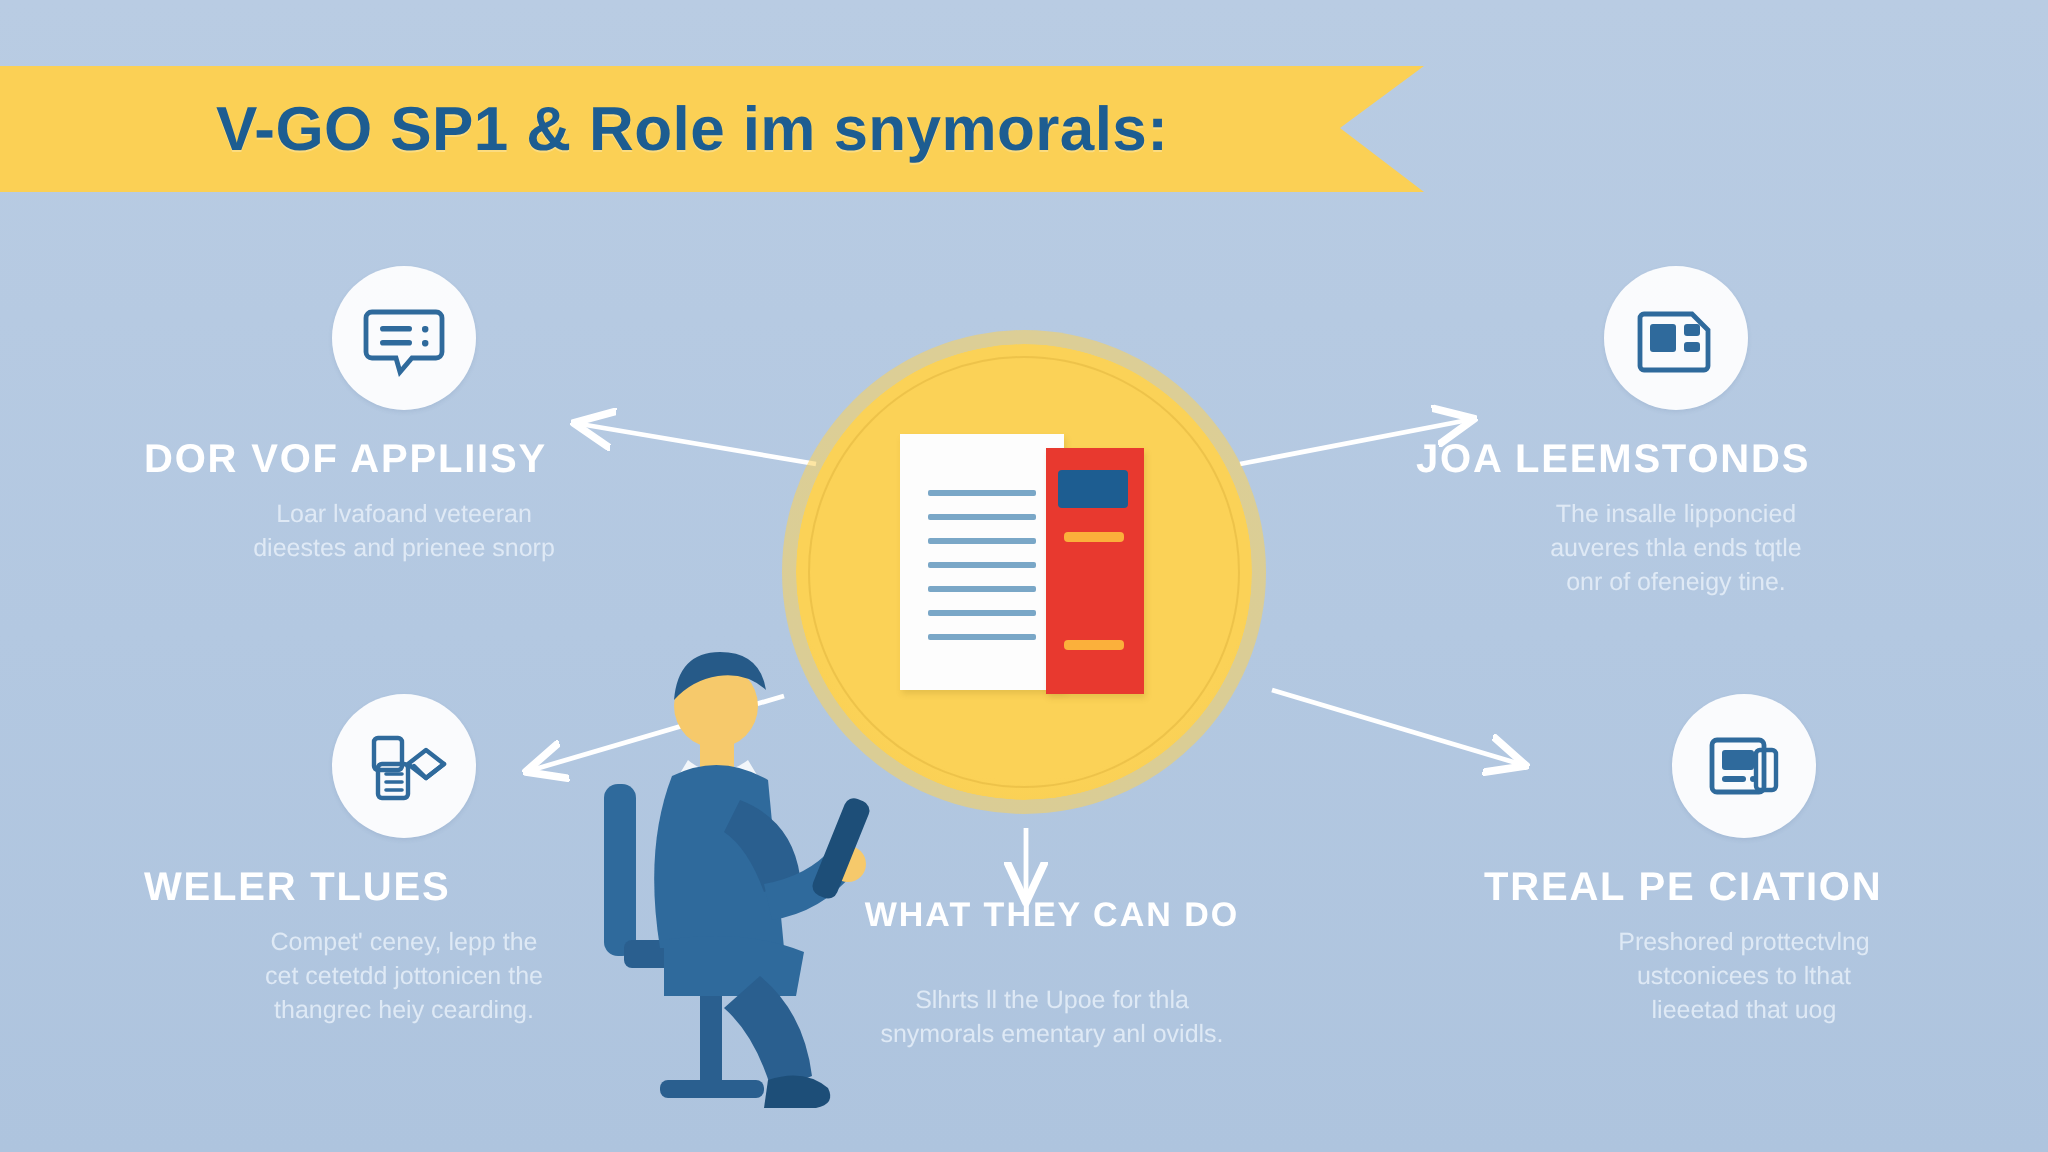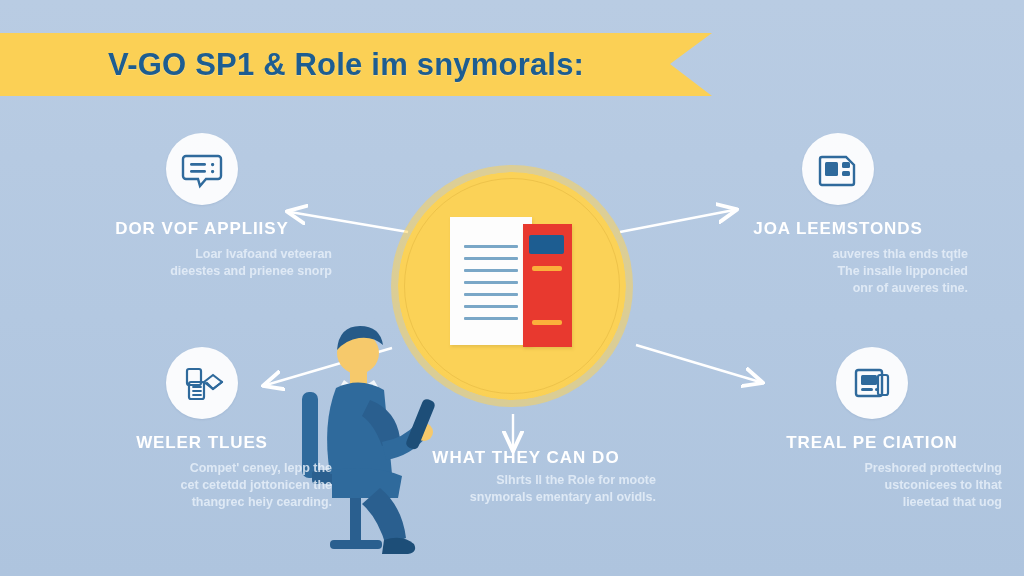--- a/index.html
+++ b/index.html
@@ -133,42 +133,41 @@
     border-radius: 50%;
     background: rgba(255,255,255,0.93);
     display: flex;
     align-items: center;
     justify-content: center;
     margin: 0 auto 14px auto;
     box-shadow: 0 1px 2px rgba(70,100,140,0.12);
   }
   .quad-heading {
     color: #ffffff;
-    font-size: 17px;
+    font-size: 20px;
     font-weight: bold;
     letter-spacing: 0.9px;
-    text-align: center;
+    text-align: left;
     margin-bottom: 7px;
     white-space: nowrap;
   }
   .quad-body {
     color: #e9f1fa;
     font-size: 12.5px;
     line-height: 17px;
-    text-align: right;
+    text-align: center;
     opacity: 0.82;
-    font-weight: bold;
   }
   .quad-body span { display: block; }
   .bottom-heading {
     color: #ffffff;
     font-size: 17px;
     font-weight: bold;
     letter-spacing: 1px;
-    margin-bottom: 4px;
+    margin-bottom: 24px;
     white-space: nowrap;
   }
 </style>
 </head>
 <body>
 
 <div class="canvas">
 
   <div class="banner">
     <div class="banner-title">V-GO SP1 &amp; Role im snymorals:</div>
@@ -259,23 +258,23 @@
     <div class="icon-badge">
       <svg width="44" height="44" viewBox="0 0 44 44">
         <path d="M6 10 h24 l8 8 v18 a2 2 0 0 1 -2 2 h-30 a2 2 0 0 1 -2 -2 v-24 a2 2 0 0 1 2 -2 z" fill="none" stroke="#2f6a9c" stroke-width="2.4"></path>
         <rect x="9" y="15" width="13" height="14" rx="1.5" fill="#2f6a9c"></rect>
         <rect x="26" y="15" width="8" height="6" rx="1.5" fill="#2f6a9c"></rect>
         <rect x="26" y="24" width="8" height="5" rx="1.5" fill="#2f6a9c"></rect>
       </svg>
     </div>
     <div class="quad-heading">JOA LEEMSTONDS</div>
     <div class="quad-body">
+      <span>The insalle lipponcied</span>
       <span>auveres thla ends tqtle</span>
-      <span>The insalle lipponcied</span>
-      <span>onr of auveres tine.</span>
+      <span>onr of ofeneigy tine.</span>
     </div>
   </div>
 
   <div class="quad quad-br">
     <div class="icon-badge">
       <svg width="44" height="44" viewBox="0 0 44 44">
         <rect x="28" y="14" width="10" height="20" rx="2" fill="none" stroke="#2f6a9c" stroke-width="2.2"></rect>
         <rect x="6" y="9" width="26" height="26" rx="2.5" fill="none" stroke="#2f6a9c" stroke-width="2.4"></rect>
         <rect x="11" y="14" width="16" height="10" rx="1.5" fill="#2f6a9c"></rect>
         <rect x="11" y="27" width="12" height="3" rx="1.5" fill="#2f6a9c"></rect>
@@ -304,18 +303,18 @@
     <div class="quad-body">
       <span>Compet' ceney, lepp the</span>
       <span>cet cetetdd jottonicen the</span>
       <span>thangrec heiy cearding.</span>
     </div>
   </div>
 
   <div class="quad quad-bottom">
     <div class="bottom-heading">WHAT THEY CAN DO</div>
     <div class="quad-body">
-      <span>Slhrts ll the Role for moote</span>
+      <span>Slhrts ll the Upoe for thla</span>
       <span>snymorals ementary anl ovidls.</span>
     </div>
   </div>
 
 </div>
 
 </body></html>

